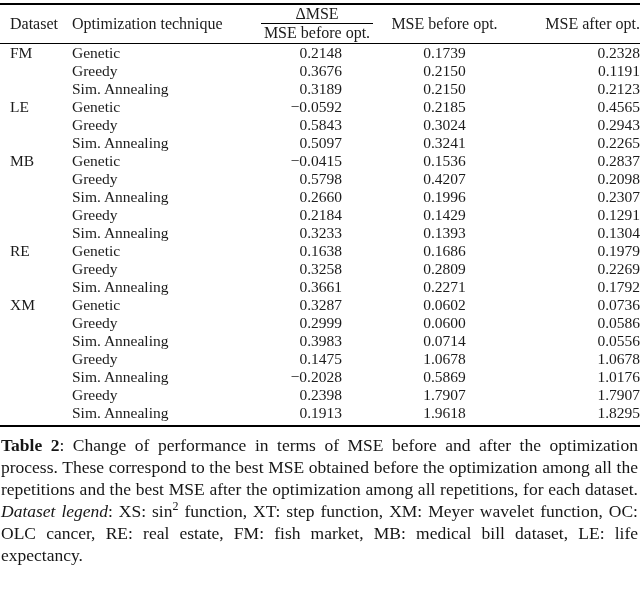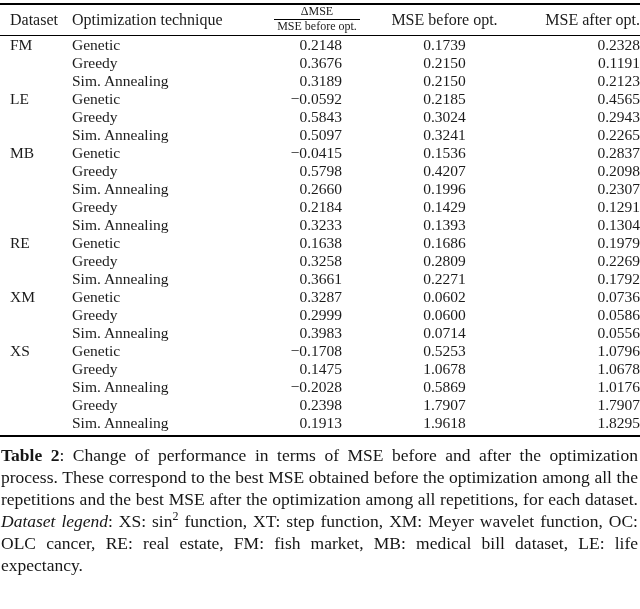--- a/index.html
+++ b/index.html
@@ -56,21 +56,21 @@
   .c3 { text-align: right; padding-right: 40px; }
   .c4 { text-align: center; }
   .c5 { text-align: right; }
   th.c3 { text-align: center; padding-right: 0; }
 
   
   .frac {
     display: inline-block;
     text-align: center;
     vertical-align: middle;
-    font-size: 12px;
+    font-size: 16px;
     line-height: 1.15;
   }
   .frac .num { display: block; padding: 0 2px; }
   .frac .den { display: block; border-top: 1px solid #000; padding: 0 3px; }
 
   
   .caption {
     margin: 7px 0 0 0;
     padding: 0 2px 0 1px;
     font-size: 17.5px;
@@ -241,27 +241,20 @@
     </tr>
 
     <tr>
       <td class="c1"></td>
       <td class="c2">Sim. Annealing</td>
       <td class="c3">0.3983</td>
       <td class="c4">0.0714</td>
       <td class="c5">0.0556</td>
     </tr>
 
-    <tr>
-      <td class="c1">XS</td>
-      <td class="c2">Genetic</td>
-      <td class="c3">−0.1708</td>
-      <td class="c4">0.5253</td>
-      <td class="c5">1.0796</td>
-    </tr>
 
     <tr>
       <td class="c1"></td>
       <td class="c2">Greedy</td>
       <td class="c3">0.1475</td>
       <td class="c4">1.0678</td>
       <td class="c5">1.0678</td>
     </tr>
 
     <tr>

